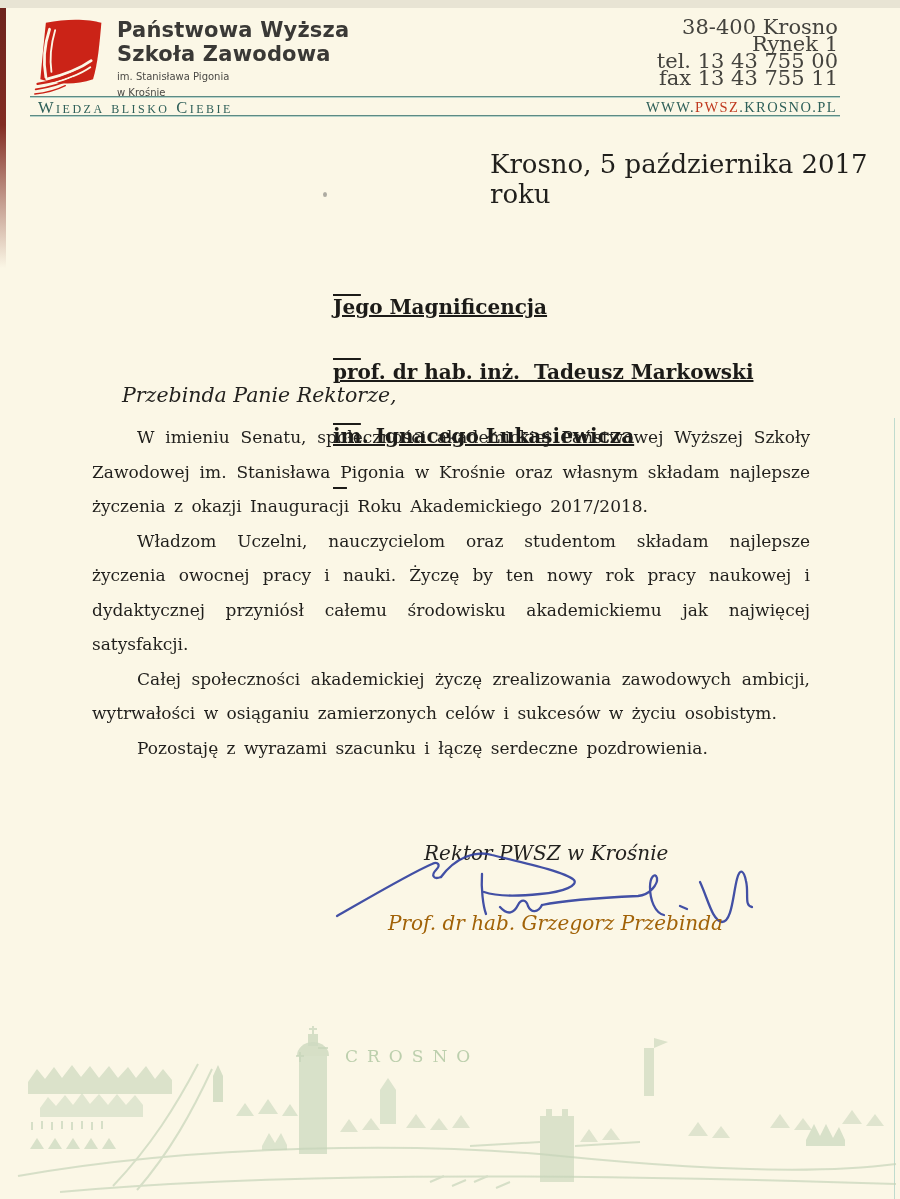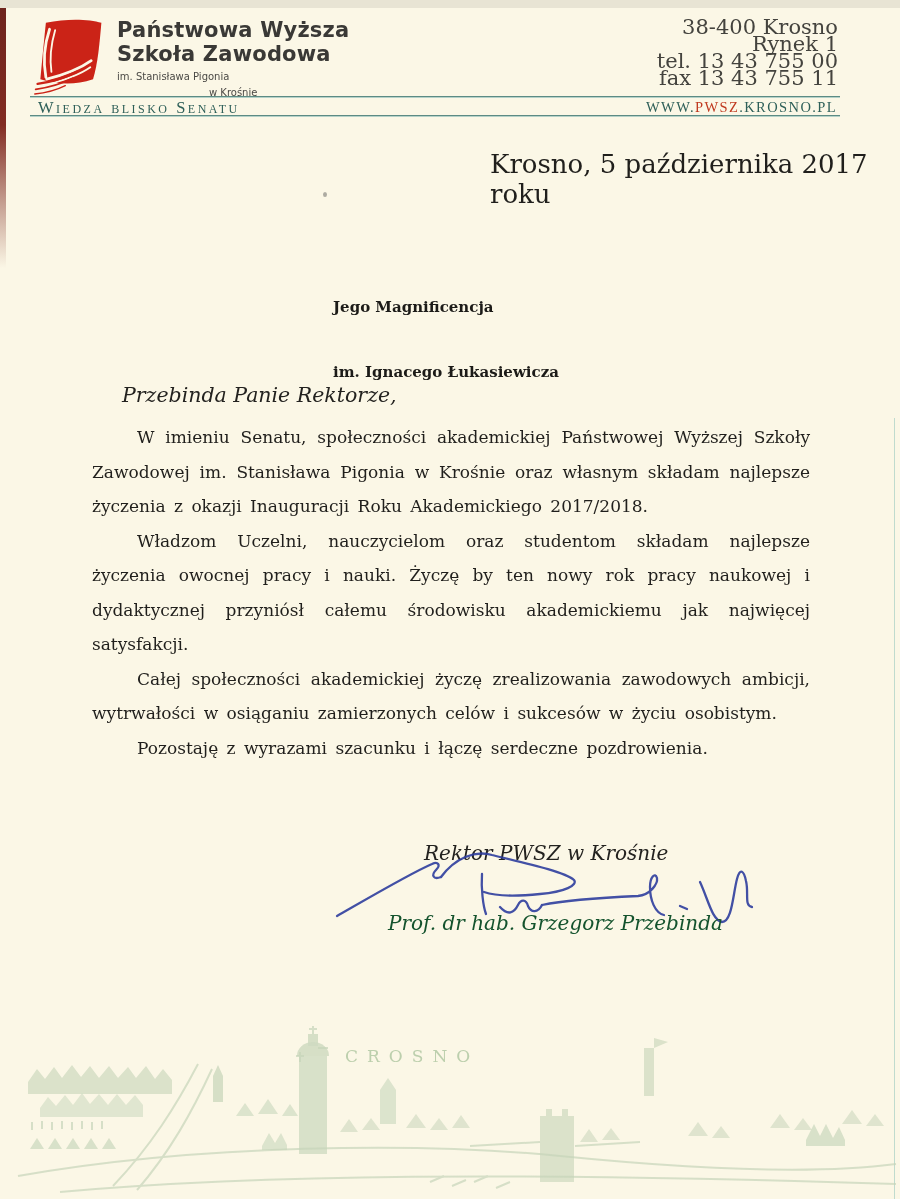--- a/index.html
+++ b/index.html
@@ -50,33 +50,33 @@
   }
   .website{
     position:absolute;right:63px;top:91px;
     font-size:14.5px;letter-spacing:1.4px;color:#2e5f58;
     font-family:"Liberation Serif","DejaVu Serif",serif;
   }
   .website .hl{color:#c03a20;}
   
   .dateline{position:absolute;left:490px;top:141px;font-size:26px;color:#201f1c;}
   .recipient{position:absolute;left:333px;top:246px;
-             font-weight:bold;font-size:15px;line-height:21.5px;color:#1c1b18;
-             white-space:pre-wrap;}
+             font-weight:bold;font-size:20px;line-height:21.5px;color:#1c1b18;
+             white-space:pre-wrap;text-decoration:underline;}
   .salutation{position:absolute;left:122px;top:375px;
               font-style:italic;font-size:20.5px;color:#23221f;}
   .body-text{position:absolute;left:92px;top:412px;width:718px;
              font-size:17px;line-height:34.5px;text-align:justify;
              word-spacing:3px;color:#201f1c;}
   .body-text p{margin:0;text-indent:45px;}
   
   .signoff-title{position:absolute;left:424px;top:833px;
                  font-style:italic;font-size:20px;color:#23221f;}
   .signoff-name{position:absolute;left:388px;top:903px;
-                font-style:italic;font-size:20px;color:#14532d;}
+                font-style:italic;font-size:20px;color:#a16207;}
   .signature{position:absolute;left:315px;top:836px;width:450px;height:105px;}
   
   .watermark{position:absolute;left:0;top:1016px;width:900px;height:178px;}
 </style>
 </head>
 <body>
 
 <div class="page">
 
   <div class="scan-left-edge"></div>
@@ -94,39 +94,40 @@
       <path d="M6,71 C20,69 36,64 48,58" fill="none" stroke="#cb2317" stroke-width="2.6" stroke-linecap="round"></path>
       <path d="M4,77 C18,75 32,71 44,65" fill="none" stroke="#cb2317" stroke-width="2" stroke-linecap="round"></path>
       <path d="M3,82 C14,81 26,78 36,73" fill="none" stroke="#cb2317" stroke-width="1.5" stroke-linecap="round"></path>
     </svg>
   </div>
 
   <div class="org">
     <div class="name">Państwowa Wyższa</div>
     <div class="name">Szkoła Zawodowa</div>
     <div class="sub">im. Stanisława Pigonia</div>
-    <div class="sub" style="margin-top:0;text-align:center;">w Krośnie</div>
+    <div class="sub" style="margin-top:0;">w Krośnie</div>
   </div>
 
   <div class="addr">
     <div>38-400 Krosno</div>
     <div>Rynek 1</div>
     <div>tel. 13 43 755 00</div>
     <div>fax 13 43 755 11</div>
   </div>
 
   <div class="rule r1"></div>
-  <div class="tagline">Wiedza blisko Senatu</div>
+  <div class="tagline">Wiedza blisko Ciebie</div>
   <div class="website"><span>WWW.</span><span class="hl">PWSZ</span><span>.KROSNO.PL</span></div>
   <div class="rule r2"></div>
 
   <div class="dateline">Krosno, 5 października 2017 roku</div>
 
   <div class="recipient">
     <div>Jego Magnificencja</div>
+    <div>prof. dr hab. inż.  Tadeusz Markowski</div>
     <div>im. Ignacego Łukasiewicza</div>
   </div>
 
   <div class="salutation">Przebinda Panie Rektorze,</div>
 
   <div class="body-text">
     <p>W imieniu Senatu, społeczności akademickiej Państwowej Wyższej Szkoły Zawodowej im. Stanisława Pigonia w Krośnie oraz własnym składam najlepsze życzenia z okazji Inauguracji Roku Akademickiego 2017/2018.</p>
     <p>Władzom Uczelni, nauczycielom oraz studentom składam najlepsze życzenia owocnej pracy i nauki. Życzę by ten nowy rok pracy naukowej i dydaktycznej przyniósł całemu środowisku akademickiemu jak najwięcej satysfakcji.</p>
     <p>Całej społeczności akademickiej życzę zrealizowania zawodowych ambicji, wytrwałości w osiąganiu zamierzonych celów i sukcesów w życiu osobistym.</p>
     <p>Pozostaję z wyrazami szacunku i łączę serdeczne pozdrowienia.</p>

